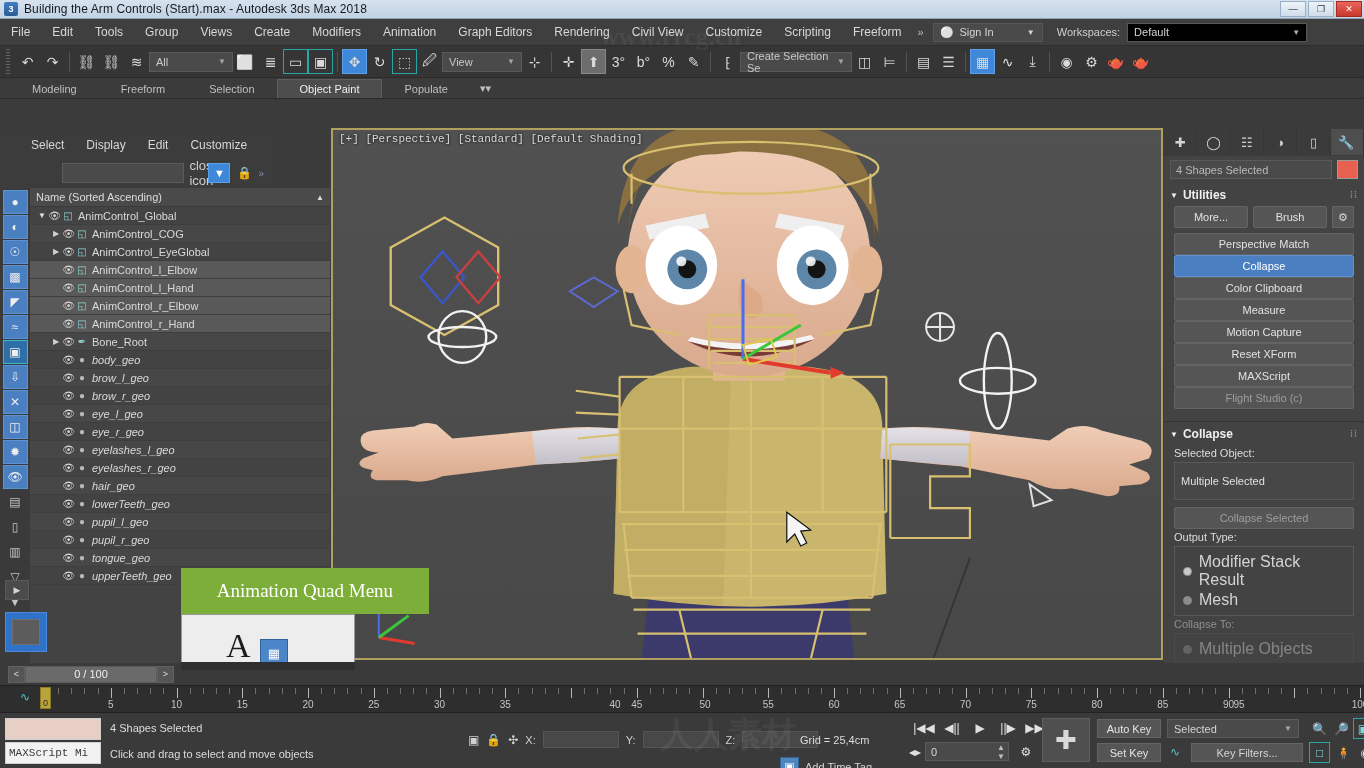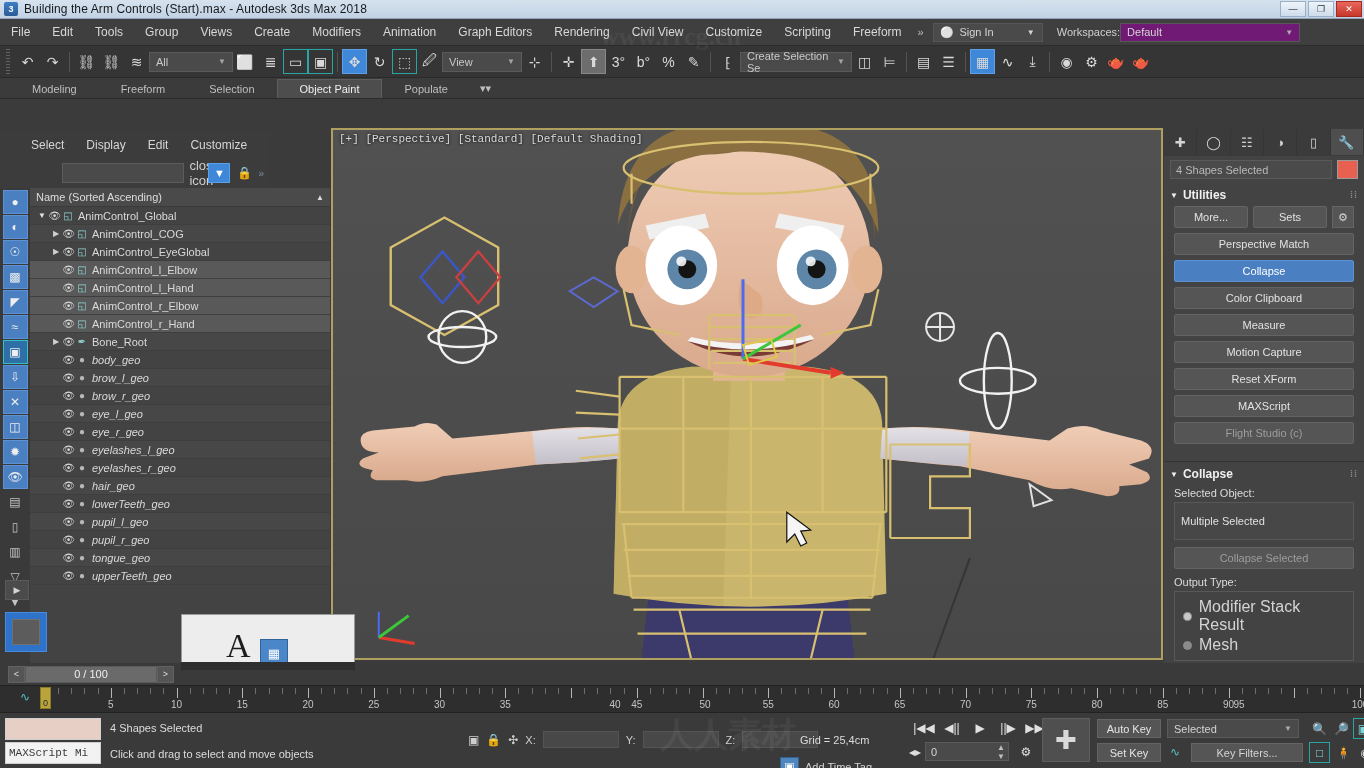--- a/index.html
+++ b/index.html
@@ -47,21 +47,21 @@
   .menu-chev { color:#bdbdbd; font-size:11px; padding:0 5px; }
   .signin {
     display:flex;align-items:center;gap:5px;
     background:#4a4a4a;border:1px solid #565656;
     height:19px;padding:0 7px;margin-left:4px;min-width:110px;
   }
   .signin .ico { font-size:11px;}
   .signin .cv { margin-left:auto; font-size:8px;}
   .ws-label { font-size:11px; color:#cfcfcf; margin-left:14px;}
   .ws-box {
-    margin-left:0;width:180px;height:19px;background:#701a75;border:1px solid #585858;
+    margin-left:7px;width:180px;height:19px;background:#000000;border:1px solid #585858;
     display:flex;align-items:center;padding:0 6px;font-size:11px;
   }
   .ws-box .cv{margin-left:auto;font-size:8px;color:#aaa;}
 
   
   .maintool {
     position:absolute;left:0;top:46px;width:1364px;height:32px;
     background:#353535;border-bottom:1px solid #2a2a2a;
     display:flex;align-items:center;padding-left:6px;
   }
@@ -159,21 +159,21 @@
   .cp-swatch{width:21px;height:19px;border:1px solid #9b9b9b;}
   .roll-head{display:flex;align-items:center;gap:5px;padding:5px 6px 4px;font-size:12px;font-weight:bold;color:#efefef;}
   .roll-head .ar{font-size:8px;font-weight:normal;}
   .roll-head .gr{margin-left:auto;color:#8a8a8a;font-size:9px;letter-spacing:1px;}
   .cp-body{padding:0 10px 6px;}
   .btnrow{display:flex;gap:5px;margin-bottom:5px;align-items:center;}
   .pbtn{
     flex:1;height:22px;background:#555;border:1px solid #646464;border-radius:2px;
     display:flex;align-items:center;justify-content:center;font-size:11px;color:#e2e2e2;
   }
-  .pbtn.wide{width:100%;flex:none;margin-bottom:5px;}
+  .pbtn.wide{width:100%;flex:none;}
   .pbtn.act{background:#4a7fc1;border-color:#5c92d4;color:#fff;}
   .pbtn.dim{color:#9d9d9d;}
   .sqbtn{width:22px;height:22px;background:#555;border:1px solid #646464;
     display:flex;align-items:center;justify-content:center;font-size:11px;}
   .cp-sep{height:1px;background:#333;margin:6px 0 0;}
   .cp-lab{font-size:11px;color:#dcdcdc;padding:2px 0 3px;}
   .cp-lab.dim{color:#8f8f8f;}
   .cp-inset{background:#474747;border:1px solid #585858;padding:12px 6px;font-size:11px;color:#e0e0e0;}
   .radio-grp{border:1px solid #585858;padding:5px 8px;}
   .rr{display:flex;align-items:center;gap:7px;font-size:16px;padding:1px 0;}
@@ -707,21 +707,21 @@
     </div>
 
     <div class="roll-head">
       <span class="ar">▼</span>
       <span>Utilities</span>
       <span class="gr">⁞⁞</span>
     </div>
     <div class="cp-body">
       <div class="btnrow">
         <div class="pbtn">More...</div>
-        <div class="pbtn">Sets</div>
+        <div class="pbtn">Brush</div>
         <div class="sqbtn">⚙</div>
       </div>
       <div class="pbtn wide">Perspective Match</div>
       <div class="pbtn wide act">Collapse</div>
       <div class="pbtn wide">Color Clipboard</div>
       <div class="pbtn wide">Measure</div>
       <div class="pbtn wide">Motion Capture</div>
       <div class="pbtn wide">Reset XForm</div>
       <div class="pbtn wide">MAXScript</div>
       <div class="pbtn wide dim">Flight Studio (c)</div>
@@ -757,20 +757,23 @@
         </div>
       </div>
     </div>
   </div>
 
   <div class="mini-panel">
     <div class="A">A</div>
     <div class="sq">▦</div>
   </div>
   <div class="mini-tail"></div>
+  <div class="banner">
+    <span>Animation Quad Menu</span>
+  </div>
 
   <div class="timeslider">
     <div class="ts-l">&lt;</div>
     <div class="ts-mid">0 / 100</div>
     <div class="ts-r">&gt;</div>
   </div>
 
   <div class="trackbar">
     <div class="tb-ico">∿</div>
     <div class="ruler" id="ruler">

